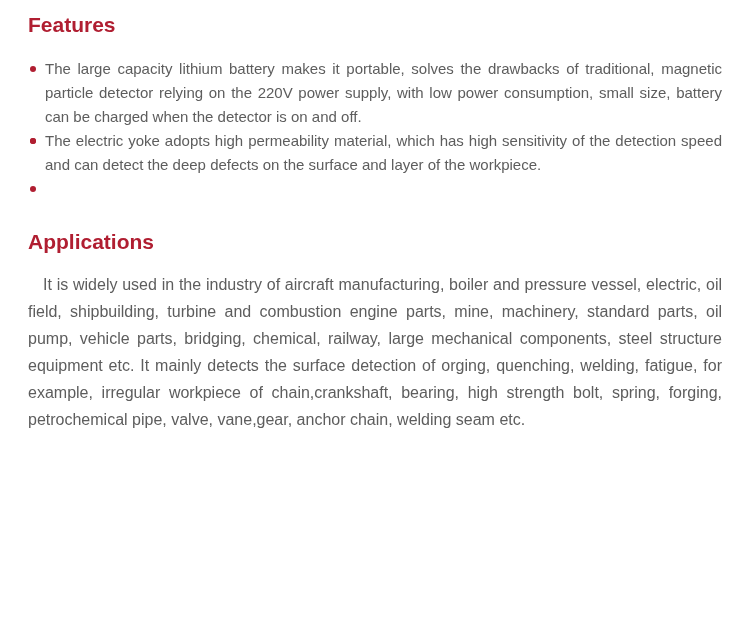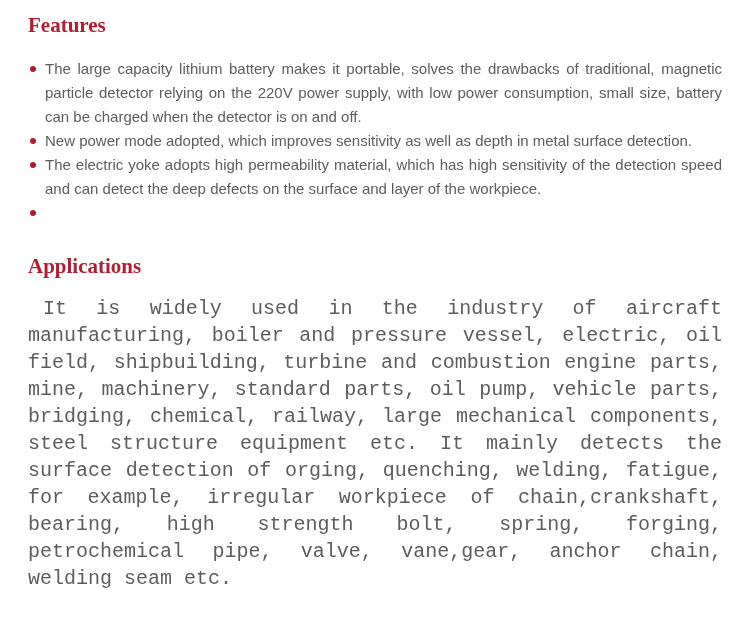--- a/index.html
+++ b/index.html
@@ -11,21 +11,21 @@
     position: relative;
     width: 750px;
     height: 641px;
     box-sizing: border-box;
     background: var(--page-bg, #ffffff);
     padding: 10px 28px 0 28px;
     overflow: hidden;
     font-family: "Liberation Sans", "DejaVu Sans", sans-serif;
   }
   .section-heading {
-    font-family: Liberation Serif, serif;
+    font-family: Liberation Sans, sans-serif;
     font-weight: bold;
     font-size: 21px;
     line-height: 26px;
     color: var(--accent, #b01e31);
     margin: 0 0 0 0;
   }
   .features-section .section-heading {
     margin-top: 2px;
   }
   .features-list {
@@ -48,44 +48,42 @@
     width: 6px;
     height: 6px;
     border-radius: 50%;
     background: var(--accent, #b01e31);
   }
   .applications-section {
     margin-top: 52px;
   }
   .applications-body {
     margin: 16px 0 12px 0;
-    font-size: 20px;
+    font-size: 16px;
     line-height: 27px;
     color: var(--body-text, #5d5d5d);
     text-align: justify;
     text-indent: 15px;
-    font-family: Liberation Mono, monospace;
   }
 </style>
 </head>
 <body>
 
 <div class="page">
 
   <section class="features-section">
     <h2 class="section-heading">Features</h2>
 
     <ul class="features-list">
       <li class="feature-item">
         <span class="bullet-dot"></span>
         <span>The large capacity lithium battery makes it portable, solves the drawbacks of traditional, magnetic particle detector relying on the 220V power supply, with low power consumption, small size, battery can be charged when the detector is on and off.</span>
       </li>
       <li class="feature-item">
         <span class="bullet-dot"></span>
-        <span>New power mode adopted, which improves sensitivity as well as depth in metal surface detection.</span>
       </li>
       <li class="feature-item">
         <span class="bullet-dot"></span>
         <span>The electric yoke adopts high permeability material, which has high sensitivity of the detection speed and can detect the deep defects on the surface and layer of the workpiece.</span>
       </li>
       <li class="feature-item">
         <span class="bullet-dot"></span>
       </li>
     </ul>
   </section>

